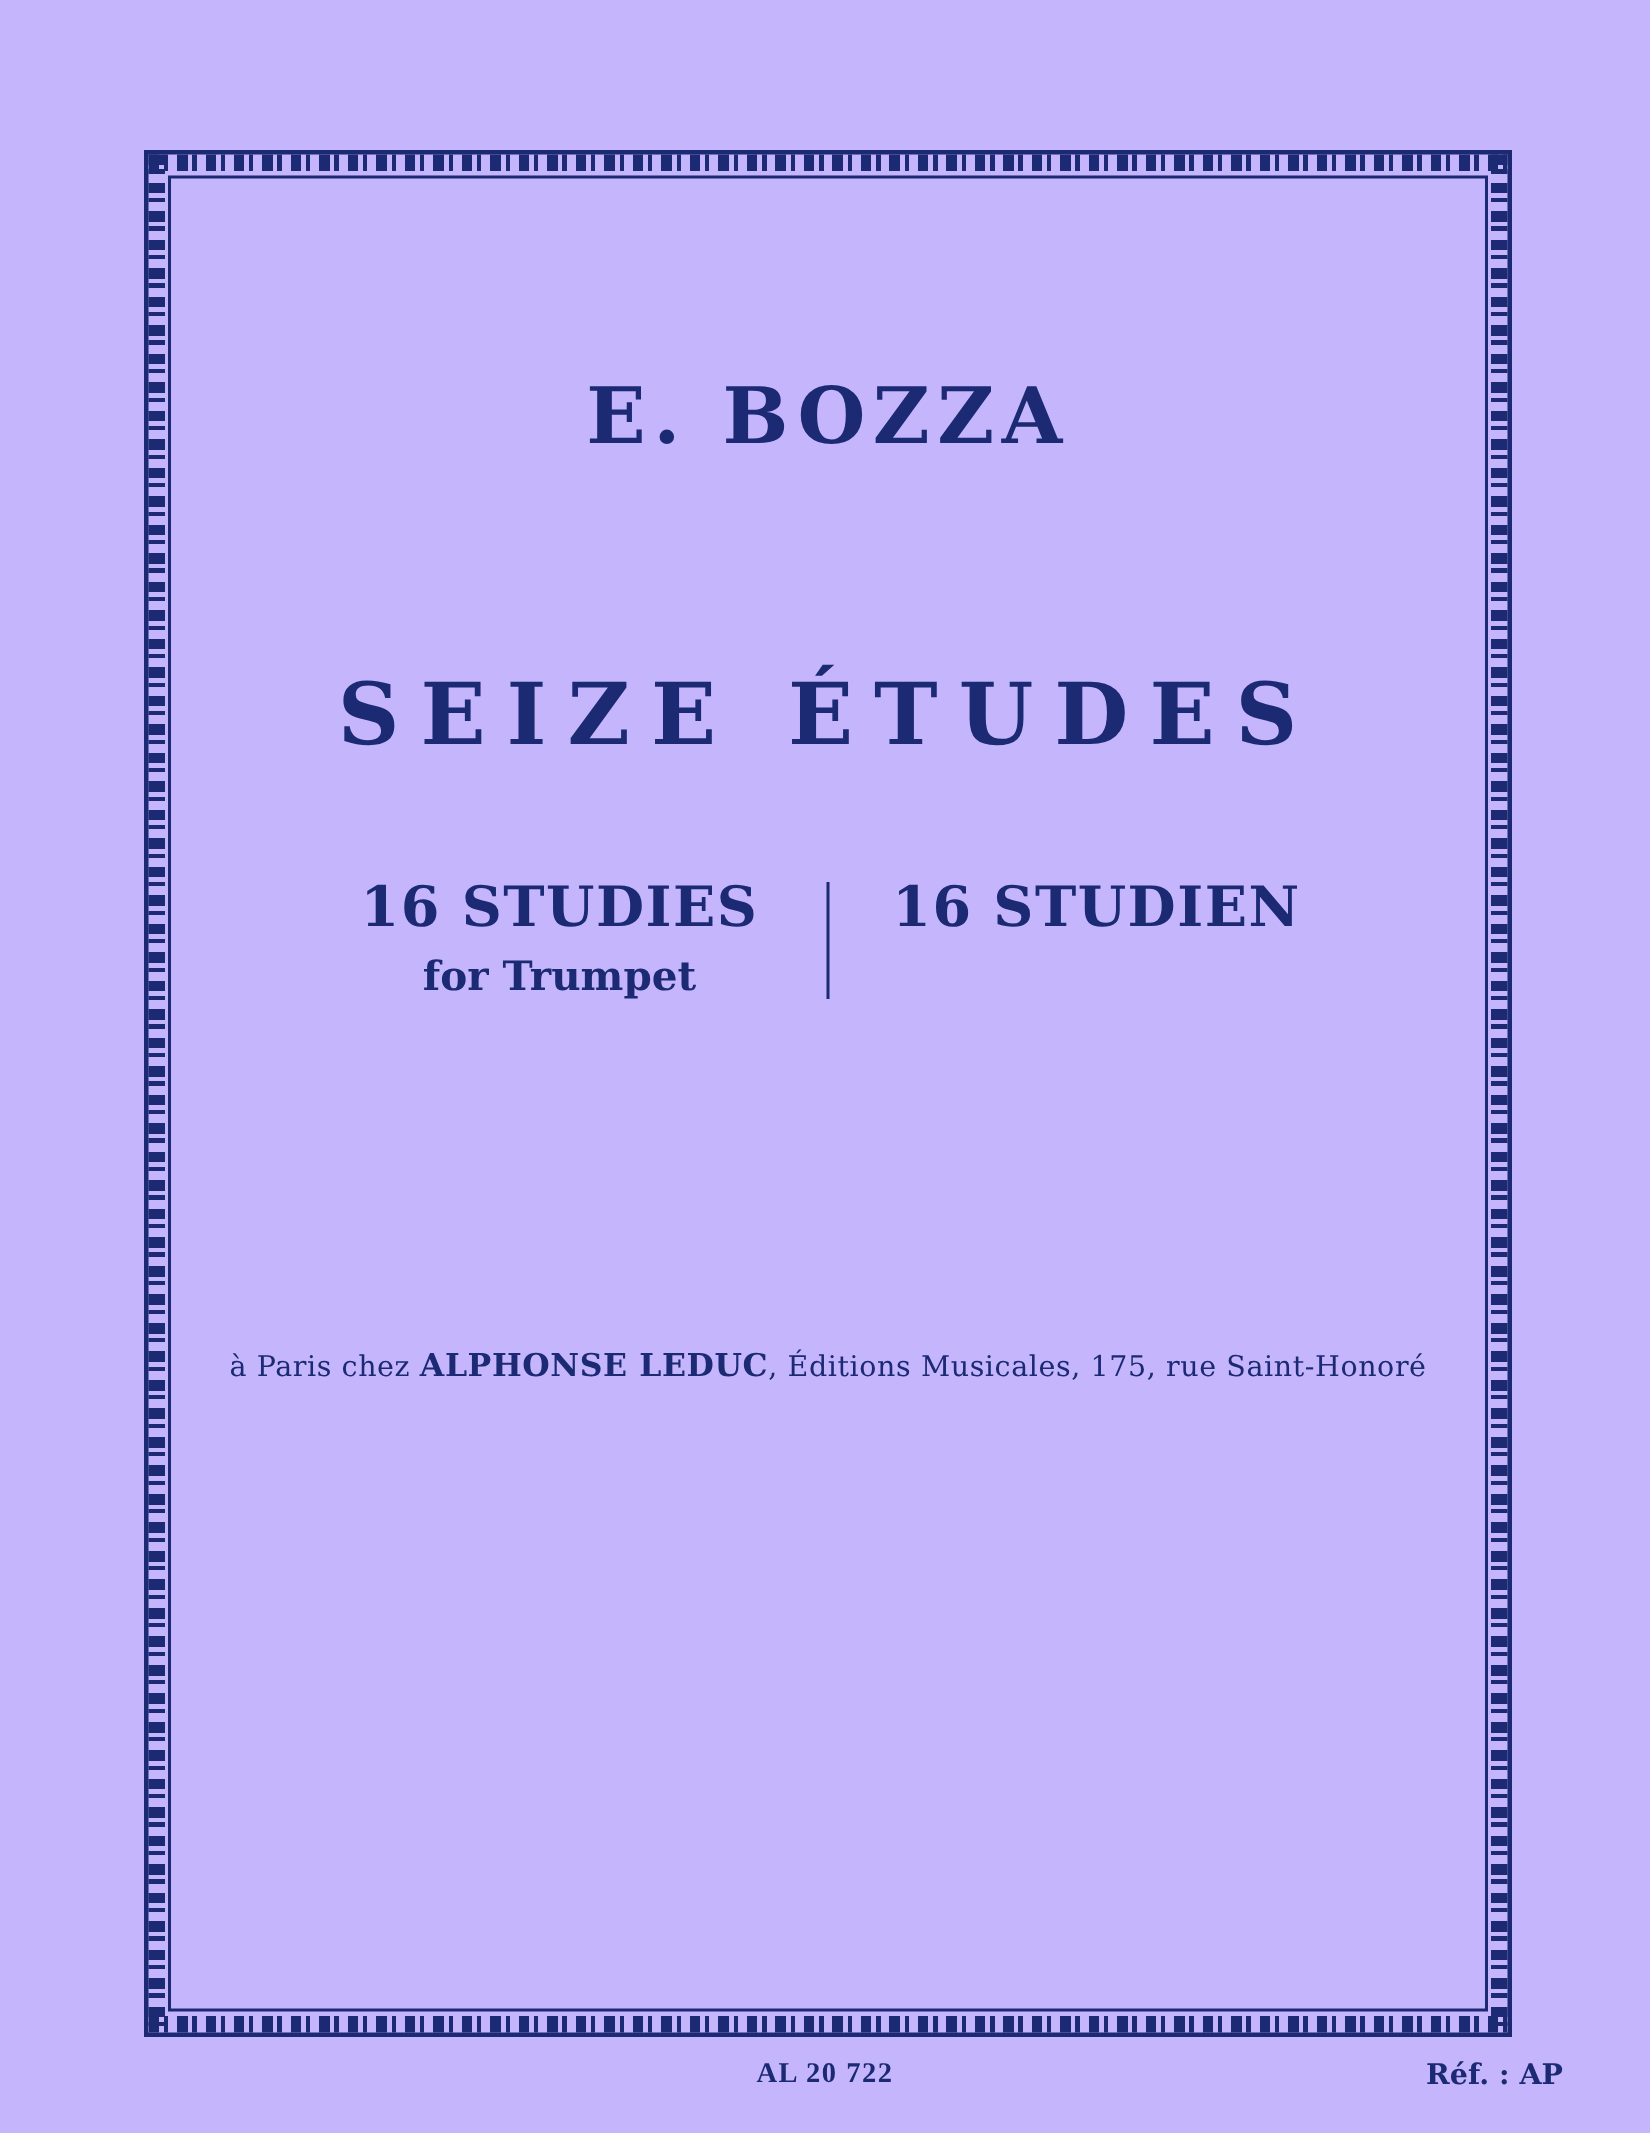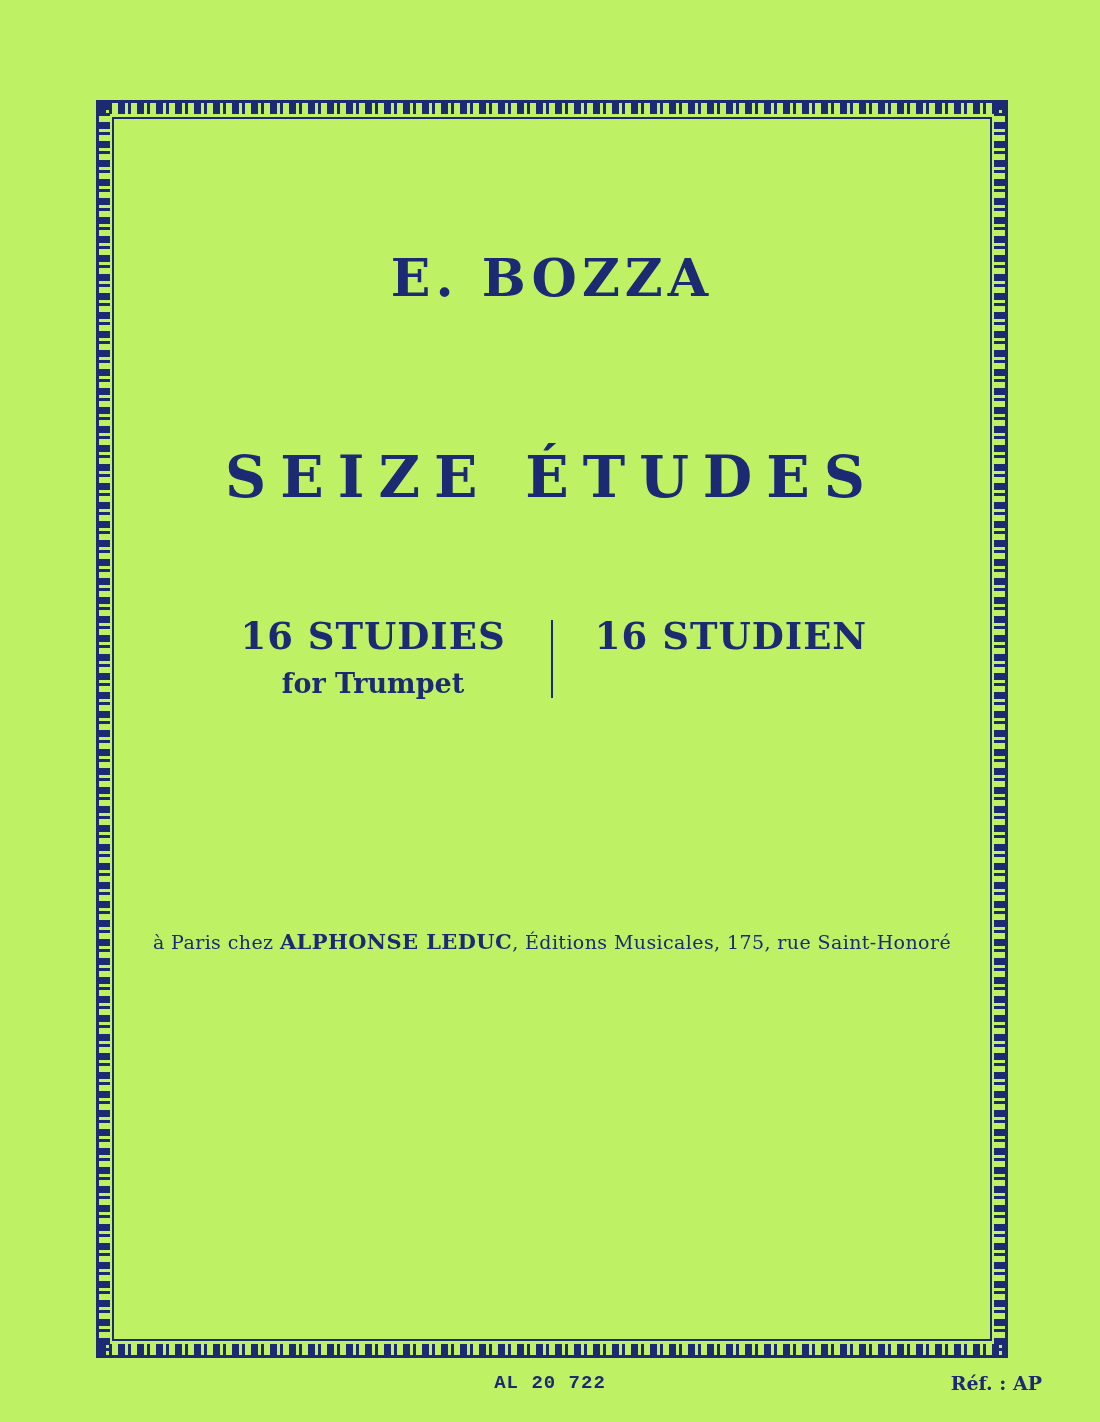--- a/index.html
+++ b/index.html
@@ -12,21 +12,21 @@
     background: #fdfcf2;
     font-family: "Liberation Serif", serif;
     color: #1a2a6e;
     overflow: hidden;
   }
 
   .page {
     position: relative;
     width: 1100px;
     height: 1422px;
-    background: #bef264;
+    background: #c4b5fd;
   }
 
   
   .frame-outer {
     position: absolute;
     left: 96px;
     top: 100px;
     width: 912px;
     height: 1258px;
     border: 3px solid #1b2a73;
@@ -110,21 +110,21 @@
   .subtitle {
     margin-top: 34px;
     font-family: "Liberation Serif", serif;
     font-size: 29px;
     line-height: 1.7;
     color: #1b2a73;
   }
   .subtitle .big { font-size: 31px; }
 
   .dual {
-    margin-top: 104px;
+    margin-top: 72px;
     display: flex;
     align-items: stretch;
     justify-content: center;
   }
   .dual-col {
     width: 300px;
   }
   .dual-sep {
     width: 2px;
     background: #1b2a73;
@@ -158,21 +158,21 @@
     font-size: 21px;
   }
 
   
   .footer-plate {
     position: absolute;
     left: 0;
     top: 1372px;
     width: 1100px;
     text-align: center;
-    font-family: Liberation Mono, monospace;
+    font-family: Liberation Serif, serif;
     font-weight: bold;
     font-size: 19px;
     letter-spacing: 1px;
     color: #1b2a73;
   }
   .footer-ref {
     position: absolute;
     right: 58px;
     top: 1372px;
     font-family: "DejaVu Serif", serif;

